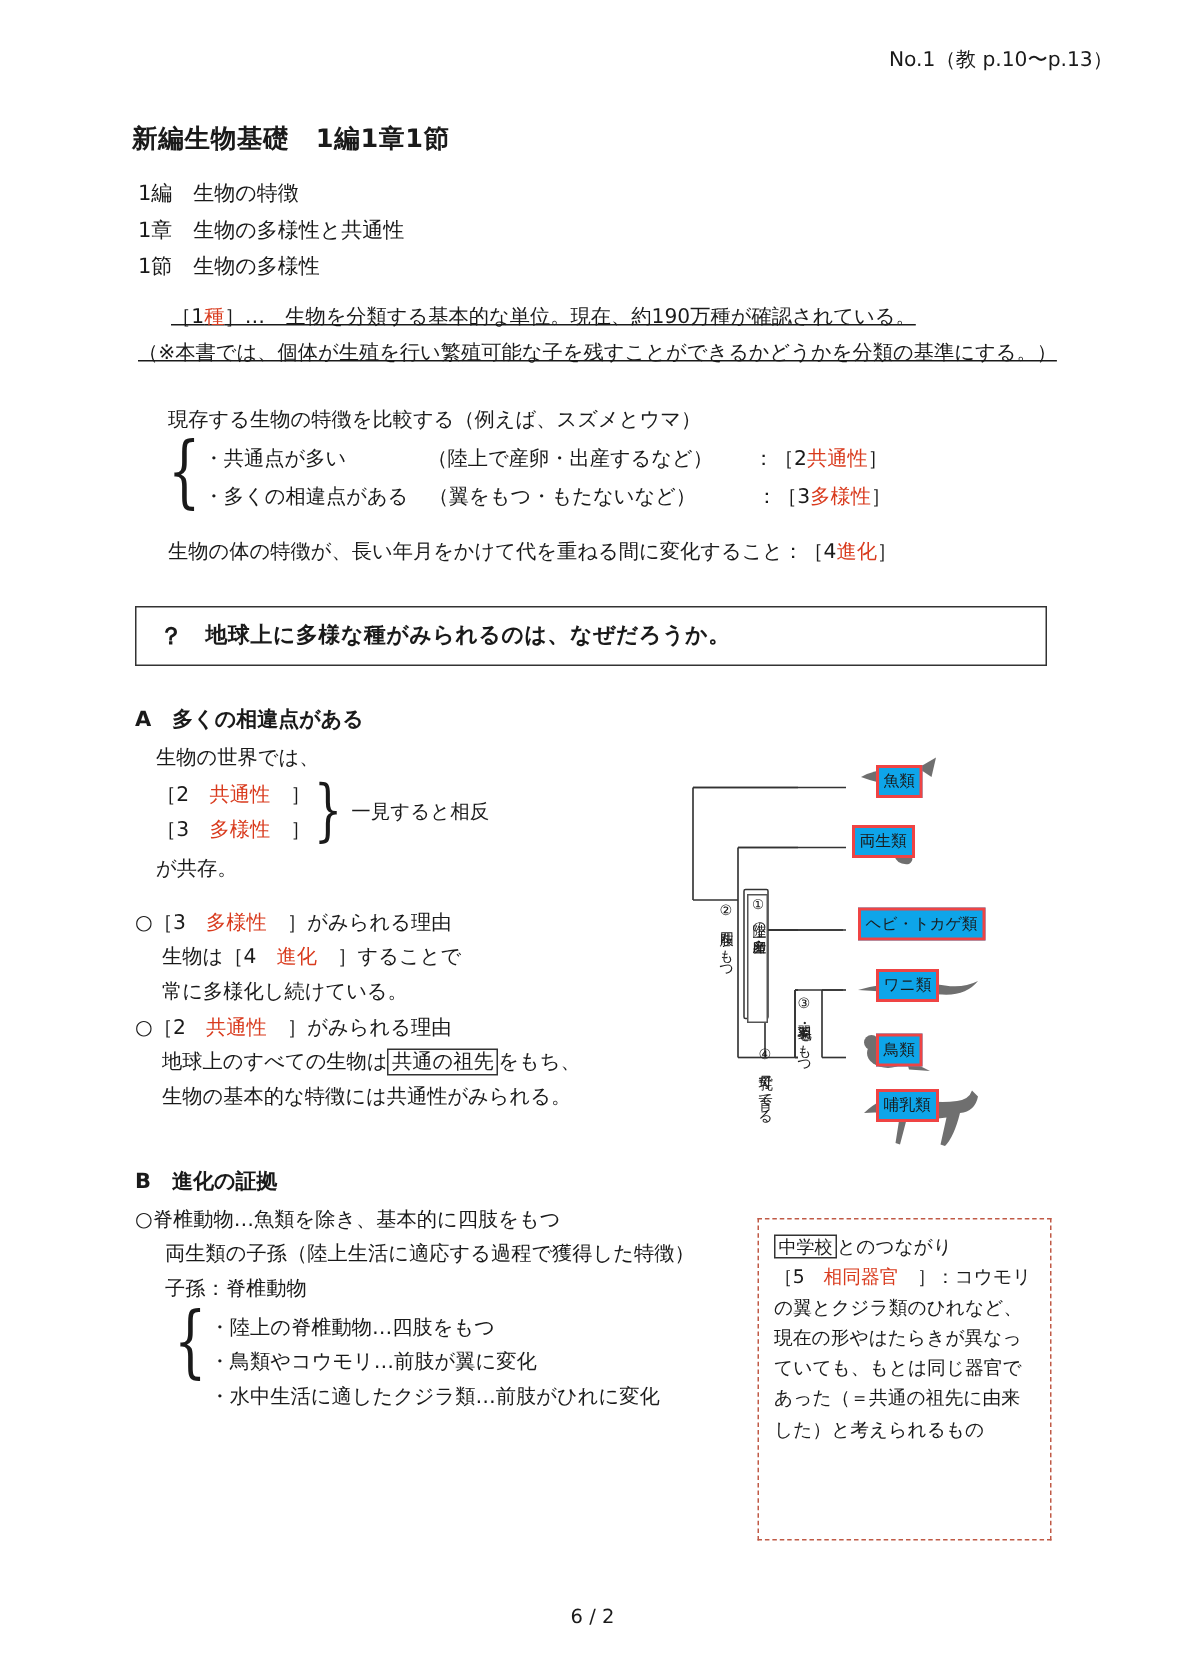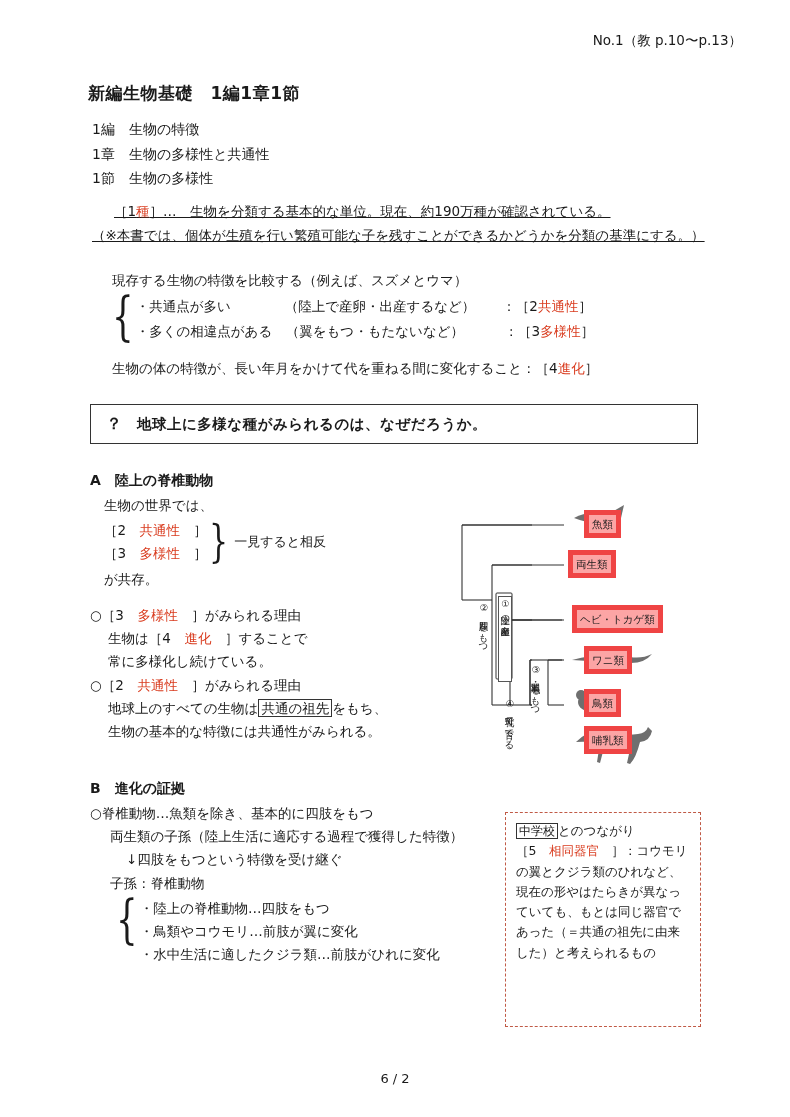--- a/index.html
+++ b/index.html
@@ -177,22 +177,22 @@
 
   .cladogram {
     position: absolute;
     top: 470px;
     left: 452px;
     width: 290px;
     height: 300px;
   }
   .cl-label {
     position: absolute;
-    border: 5px solid #ef4444;
-    background: #fca5a5;
+    border: 2px solid #ef4444;
+    background: #0ea5e9;
     font-size: 10.5px;
     padding: 1px 3px;
     white-space: nowrap;
   }
   .vlabel {
     position: absolute;
     font-size: 9.5px;
     writing-mode: vertical-rl;
     letter-spacing: 0.5px;
     line-height: 1.1;
@@ -266,21 +266,21 @@
     </div>
   </div>
 
   <div class="evol-line"><span>生物の体の特徴が、長い年月をかけて代を重ねる間に変化すること：［4</span><span class="red">進化</span><span>］</span></div>
 
   <div class="qbox">
     <span class="qmark">？</span>
     <span class="qtext">地球上に多様な種がみられるのは、なぜだろうか。</span>
   </div>
 
-  <div class="secA-title">A　陸上の脊椎動物</div>
+  <div class="secA-title">A　多くの相違点がある</div>
 
   <div class="secA-body">
     <div>生物の世界では、</div>
     <div class="pair-wrap">
       <span class="pair-lines">
         <div><span>［2</span>　<span class="red">共通性</span>　<span>］</span></div>
         <div><span>［3</span>　<span class="red">多様性</span>　<span>］</span></div>
       </span>
       <span class="rbrace">}</span>
       <span class="pair-note">一見すると相反</span>
@@ -299,21 +299,20 @@
       <div class="sub"><span>地球上のすべての生物は</span><span class="boxed-inline">共通の祖先</span><span>をもち、</span></div>
       <div class="sub">生物の基本的な特徴には共通性がみられる。</div>
     </div>
   </div>
 
   <div class="secB-title">B　進化の証拠</div>
 
   <div class="secB-body">
     <div>○脊椎動物…魚類を除き、基本的に四肢をもつ</div>
     <div class="ind1">両生類の子孫（陸上生活に適応する過程で獲得した特徴）</div>
-    <div class="ind2">↓四肢をもつという特徴を受け継ぐ</div>
     <div class="ind1">子孫：脊椎動物</div>
     <div class="brace-row" style="padding-left:26px;">
       <span class="brace">{</span>
       <span class="brace-lines">
         <div>・陸上の脊椎動物…四肢をもつ</div>
         <div>・鳥類やコウモリ…前肢が翼に変化</div>
         <div>・水中生活に適したクジラ類…前肢がひれに変化</div>
       </span>
     </div>
   </div>

